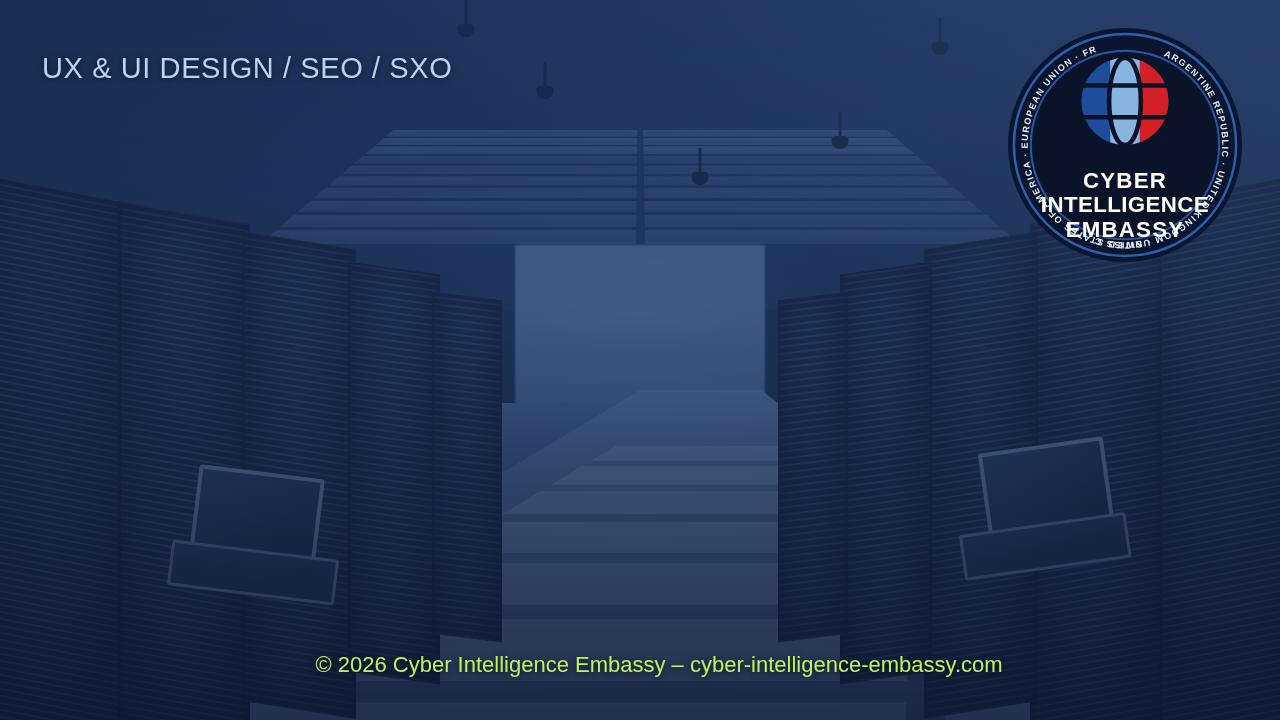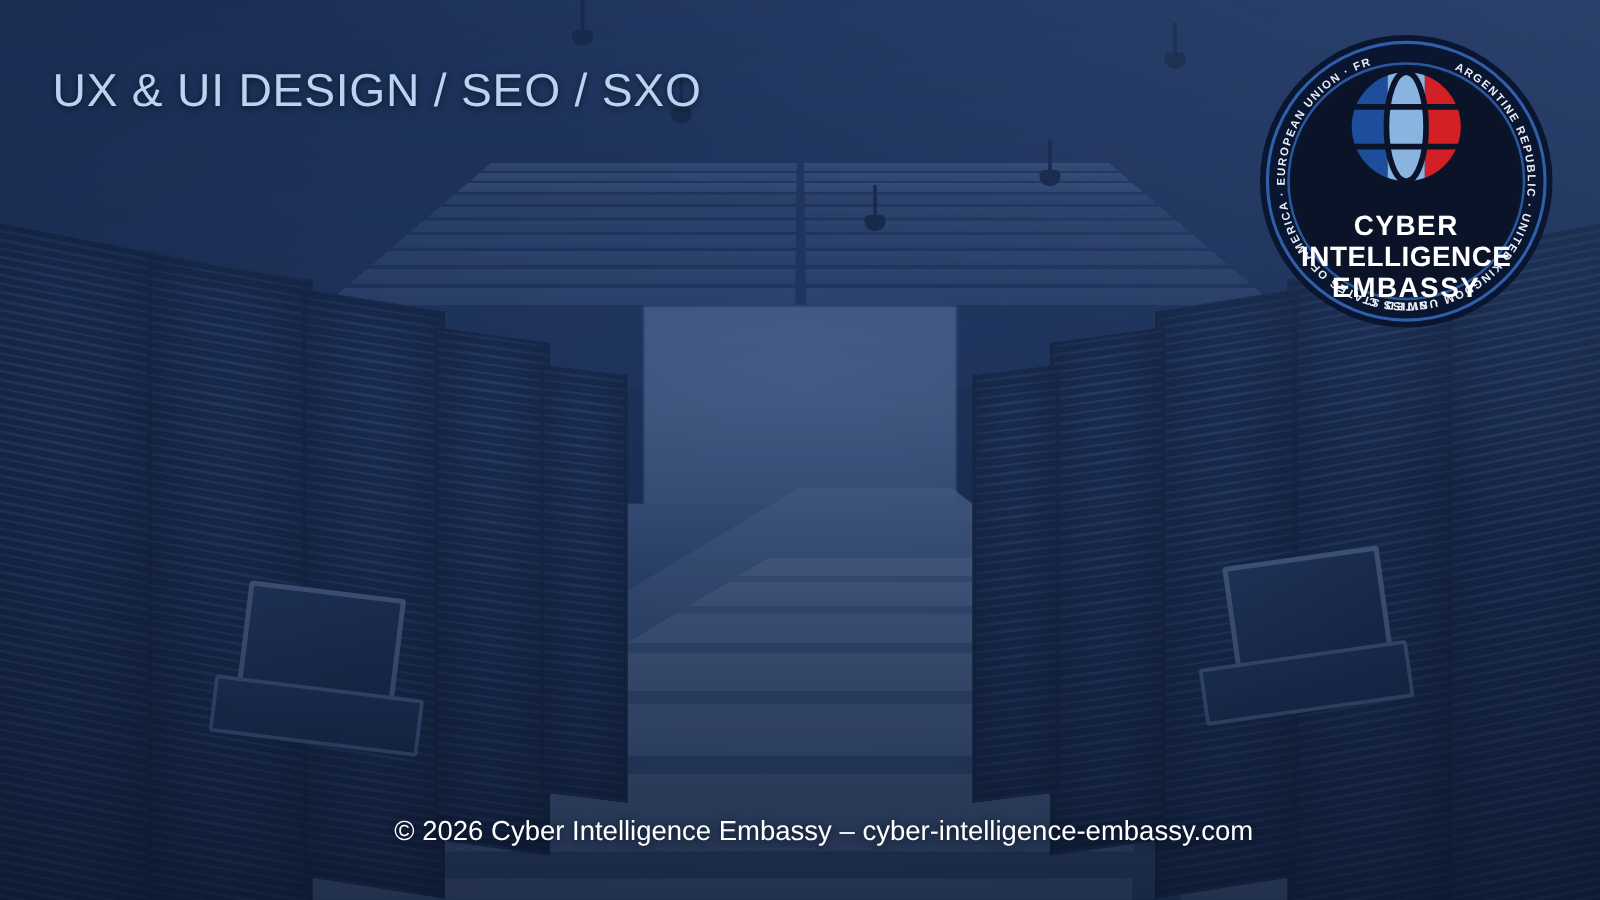--- a/index.html
+++ b/index.html
@@ -201,21 +201,21 @@
     background: linear-gradient(202deg, rgba(120,160,215,.16) 0%, rgba(120,160,215,0) 36%);
   }
 
   
   .content { position: absolute; inset: 0; }
 
   .kicker {
     position: absolute;
     left: 42px;
     top: 52px;
-    font-size: 37px;
+    font-size: 29px;
     letter-spacing: .6px;
     color: #b9d3f2;
     text-shadow: 0 1px 6px rgba(0,0,0,.55);
     white-space: nowrap;
   }
 
   .headline {
     position: absolute;
     left: 132px;
     top: 338px;
@@ -227,21 +227,21 @@
     text-shadow: 0 2px 10px rgba(4,10,22,.65);
   }
 
   .footer {
     position: absolute;
     left: 0;
     right: 0;
     top: 652px;
     text-align: center;
     font-size: 22px;
-    color: #ffffff;
+    color: #bef264;
     text-shadow: 0 1px 7px rgba(4,10,22,.8);
     padding-left: 38px;
   }
 
   
   .logo {
     position: absolute;
     left: 1006px;
     top: 26px;
     width: 238px;

